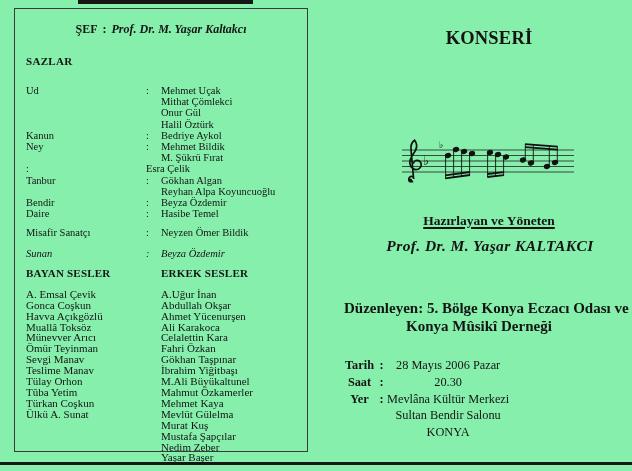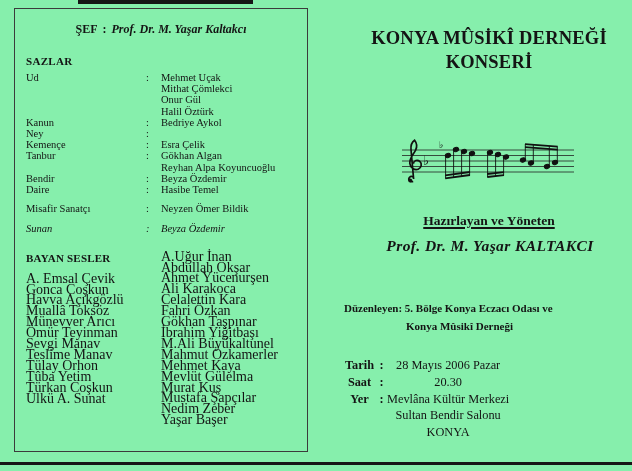--- a/index.html
+++ b/index.html
@@ -18,52 +18,52 @@
   }
   .sef-line { text-align:center; font-size:12px; line-height:15px; white-space:nowrap; }
   .sef-label { font-weight:bold; }
   .sef-sep   { font-weight:bold; padding:0 5px; }
   .sef-value { font-weight:bold; font-style:italic; }
 
   .sazlar-heading {
     font-weight:bold; font-size:11px; line-height:13px;
     padding-left:11px; margin-top:18px; letter-spacing:0.3px;
   }
-  .inst-rows { margin-top:4px; }
+  .inst-rows { margin-top:17px; }
   .inst-row {
     display:grid; grid-template-columns:120px 15px auto;
     padding-left:11px; font-size:10.5px; line-height:11.2px;
   }
   .inst-label, .colon-cell { font-size:10.5px; }
   .name-line { white-space:nowrap; }
 
   .guest-row     { margin-top:8px; }
   .presenter-row { margin-top:9px; font-style:italic; }
 
-  .voices { display:grid; grid-template-columns:135px auto; padding-left:11px; margin-top:17px; }
+  .voices { display:grid; grid-template-columns:135px auto; padding-left:11px; margin-top:8px; }
   .voices-heading { font-weight:bold; font-size:11px; line-height:13px; margin-bottom:9px; letter-spacing:0.2px; }
-  .voices-list { font-size:14px; line-height:10.9px; }
+  .voices-list { font-size:11px; line-height:10.9px; }
 
   
   .concert-title {
     position:absolute; left:346px; top:27px; width:286px; text-align:center;
     font-weight:bold; font-size:18.5px; line-height:23.5px; letter-spacing:0.2px;
   }
   .music-box { position:absolute; left:396px; top:137px; width:190px; height:52px; }
 
   .prepared-heading {
     position:absolute; left:346px; top:213px; width:286px; text-align:center;
     font-weight:bold; font-size:13.5px;
     text-decoration:underline; text-underline-offset:2px; text-decoration-thickness:1.5px;
   }
   .conductor-name {
     position:absolute; left:340px; top:237px; width:300px; text-align:center;
     font-weight:bold; font-style:italic; font-size:15.5px; letter-spacing:0.4px;
   }
-  .organizer { position:absolute; left:344px; top:299px; font-weight:bold; font-size:11px; line-height:18px; }
+  .organizer { position:absolute; left:344px; top:299px; font-weight:bold; font-size:15px; line-height:18px; }
   .organizer-line2 { padding-left:62px; }
 
   .schedule { position:absolute; left:343px; top:357px; font-size:12.3px; line-height:16.8px;text-align:center; }
   .sched-row { display:grid; grid-template-columns:33px 11px auto; }
   .sched-label { font-weight:bold; }
   .sched-colon { font-weight:bold; }
 </style>
 </head>
 <body>
 
@@ -94,23 +94,26 @@
       <div class="inst-row">
         <div class="inst-label">Kanun</div>
         <div class="colon-cell">:</div>
         <div>
             <div class="name-line">Bedriye Aykol</div>
           </div>
       </div>
       <div class="inst-row">
         <div class="inst-label">Ney</div>
         <div class="colon-cell">:</div>
-      </div>
-      <div class="inst-row">
-        <div class="inst-label">Kemençe</div>
+        <div>
+            <div class="name-line">Mehmet Bildik</div>
+            <div class="name-line">M. Şükrü Fırat</div>
+          </div>
+      </div>
+      <div class="inst-row">
         <div class="colon-cell">:</div>
         <div>
             <div class="name-line">Esra Çelik</div>
           </div>
       </div>
       <div class="inst-row">
         <div class="inst-label">Tanbur</div>
         <div class="colon-cell">:</div>
         <div>
             <div class="name-line">Gökhan Algan</div>
@@ -157,20 +160,21 @@
             <div class="name-line">Ömür Teyinman</div>
             <div class="name-line">Sevgi Manav</div>
             <div class="name-line">Teslime Manav</div>
             <div class="name-line">Tülay Orhon</div>
             <div class="name-line">Tûba Yetim</div>
             <div class="name-line">Türkan Coşkun</div>
             <div class="name-line">Ülkü A. Sunat</div>
           </div>
       </div>
       <div>
+        <div class="voices-heading">ERKEK SESLER</div>
         <div class="voices-list">
             <div class="name-line">A.Uğur İnan</div>
             <div class="name-line">Abdullah Okşar</div>
             <div class="name-line">Ahmet Yücenurşen</div>
             <div class="name-line">Ali Karakoca</div>
             <div class="name-line">Celalettin Kara</div>
             <div class="name-line">Fahri Özkan</div>
             <div class="name-line">Gökhan Taşpınar</div>
             <div class="name-line">İbrahim Yiğitbaşı</div>
             <div class="name-line">M.Ali Büyükaltunel</div>
@@ -180,21 +184,20 @@
             <div class="name-line">Murat Kuş</div>
             <div class="name-line">Mustafa Şapçılar</div>
             <div class="name-line">Nedim Zeber</div>
             <div class="name-line">Yaşar Başer</div>
           </div>
       </div>
     </div>
   </div>
 
   <div class="concert-title">
-    <div>KONYA MÛSİKÎ DERNEĞİ</div>
     <div>KONSERİ</div>
   </div>
 
   <div class="music-box">
     <svg width="190" height="52" viewBox="0 0 190 52">
 
       <g stroke="#222" stroke-width="0.8">
         <line x1="6" y1="13" x2="178" y2="13"></line>
         <line x1="6" y1="18.5" x2="178" y2="18.5"></line>
         <line x1="6" y1="24" x2="178" y2="24"></line>

